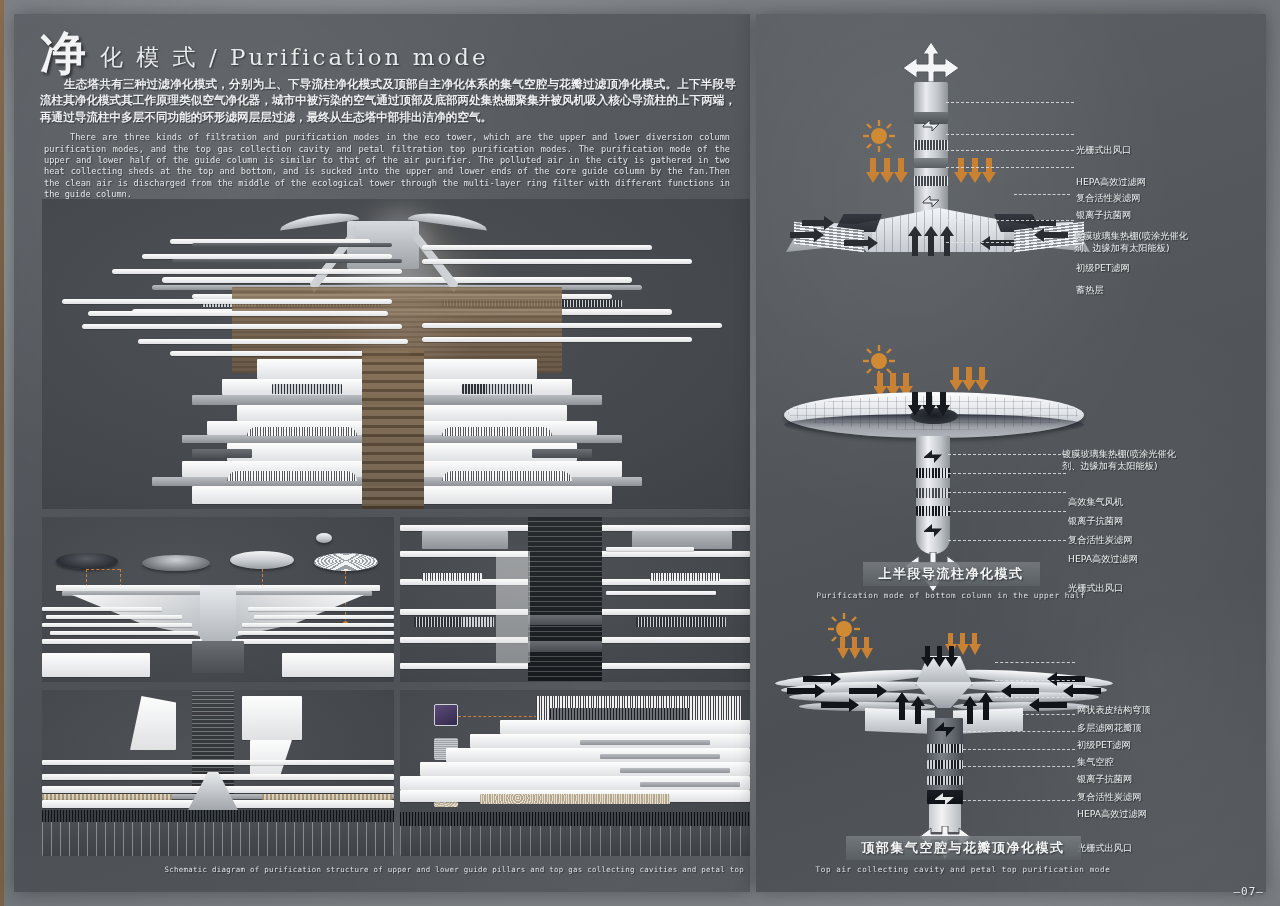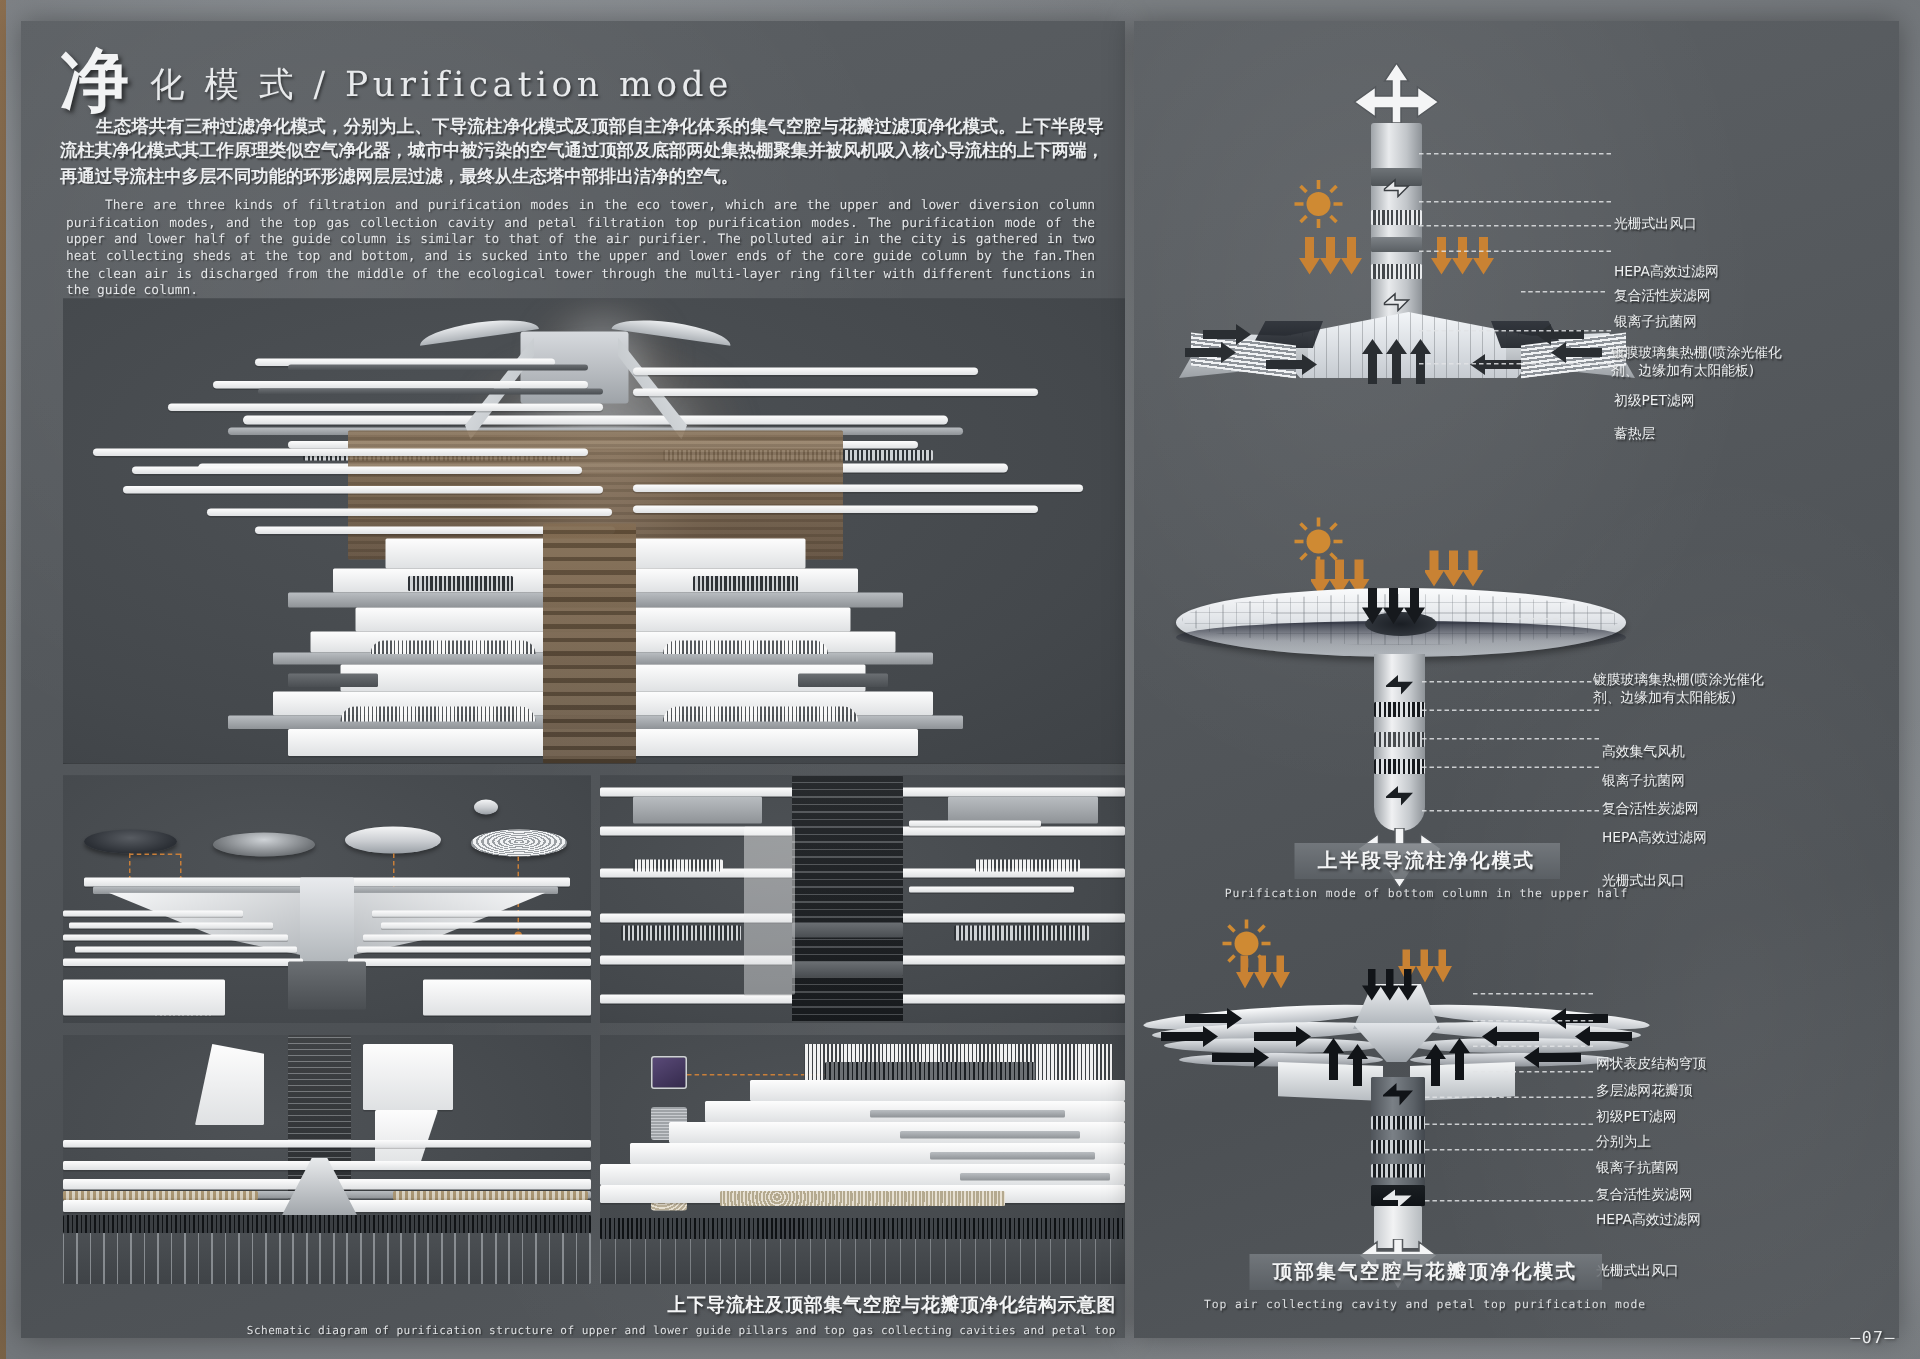--- a/index.html
+++ b/index.html
@@ -105,21 +105,21 @@
     text-shadow:1px 1px 1px rgba(0,0,0,0.45);
   }
   #left-caption { position:absolute; right:6px; top:848px; width:720px; text-align:right; }
   #left-caption .cap-cn { font-size:12.5px; letter-spacing:0.5px; }
   #left-caption .cap-en { font-size:7.4px; letter-spacing:0.3px; margin-top:3px; }
 
   
   .dia { position:absolute; }
   #dia1 { left:0px;  top:20px;  width:510px; height:260px; }
   #dia2 { left:0px;  top:300px; width:510px; height:260px; }
-  #dia3 { left:0px;  top:590px; width:510px; height:240px; }
+  #dia3 { left:13px;  top:590px; width:510px; height:240px; }
 
   .dia-canvas { position:absolute; inset:0; }
 
   .dia-cap { position:absolute; text-align:center; width:330px; left:30px; }
   .dia-cap .chip {
     display:inline-block; padding:3px 16px;
     background:linear-gradient(180deg,rgba(120,125,130,0.85),rgba(92,97,102,0.85));
     font-size:13px; letter-spacing:1.5px;
   }
   .dia-cap .cap-en { font-size:7.6px; letter-spacing:0.6px; margin-top:5px; }
@@ -327,21 +327,20 @@
     <div class="slab gslab" style="left:200px;top:64px;width:120px;height:5px"></div>
     <div class="slab gslab" style="left:220px;top:78px;width:110px;height:5px"></div>
     <div class="slab gslab" style="left:240px;top:92px;width:100px;height:5px"></div>
     <div class="slab" style="left:80px;top:104px;width:190px;height:10px;background:repeating-radial-gradient(circle at 20% 40%,#e7e0d2 0 1px,#b4a98f 1px 2.4px)"></div>
     <div class="slab" style="left:150px;top:18px;width:140px;height:12px;background:repeating-linear-gradient(90deg,#1b1f23 0 1px,#6c7074 1px 3px)"></div>
     <div class="slab" style="left:0;top:122px;width:350px;height:14px;background:repeating-linear-gradient(90deg,#0e1114 0 1px,#41454a 1px 3px)"></div>
     <div class="slab" style="left:0;top:136px;width:350px;height:30px;background:repeating-linear-gradient(90deg,rgba(190,195,200,.45) 0 1px,rgba(0,0,0,0) 1px 10px),linear-gradient(180deg,#4a4e52,#3d4145)"></div>
   </div>
 
   <div id="left-caption">
-    <div class="cap-cn">上下导流柱及顶部集气空腔与花瓣顶净化结构示意图</div>
     <div class="cap-en">Schematic diagram of purification structure of upper and lower guide pillars and top gas collecting cavities and petal top</div>
   </div>
 </div>
 
 <div id="right-panel" class="panel">
 
   <div id="dia1" class="dia">
     <div class="dia-canvas">
 
       <svg width="60" height="40" style="position:absolute;left:145px;top:8px">
@@ -613,21 +612,21 @@
         <path d="M28 34 L21 22 L25 22 L25 14 L14 14 L14 20 L2 11 L14 2 L14 8 L25 8 L25 0 L31 0 L31 8 L42 8 L42 2 L54 11 L42 20 L42 14 L31 14 L31 22 L35 22 Z" fill="#f4f5f6" stroke="#55595d" stroke-width="1"></path>
       </svg>
 
       <div class="dashline" style="left:226px;top:58px;width:80px"></div>
       <div class="ann" style="left:308px;top:52px">网状表皮结构穹顶</div>
       <div class="dashline" style="left:226px;top:76px;width:80px"></div>
       <div class="ann" style="left:308px;top:70px">多层滤网花瓣顶</div>
       <div class="dashline" style="left:226px;top:93px;width:80px"></div>
       <div class="ann" style="left:308px;top:87px">初级PET滤网</div>
       <div class="dashline" style="left:226px;top:110px;width:80px"></div>
-      <div class="ann" style="left:308px;top:104px">分别为上</div>
+      <div class="ann" style="left:308px;top:104px">集气空腔</div>
       <div class="dashline" style="left:194px;top:127px;width:112px"></div>
       <div class="ann" style="left:308px;top:121px">银离子抗菌网</div>
       <div class="dashline" style="left:194px;top:145px;width:112px"></div>
       <div class="ann" style="left:308px;top:139px">复合活性炭滤网</div>
       <div class="dashline" style="left:194px;top:162px;width:112px"></div>
       <div class="ann" style="left:308px;top:156px">HEPA高效过滤网</div>
       <div class="dashline" style="left:194px;top:196px;width:112px"></div>
       <div class="ann" style="left:308px;top:190px">光栅式出风口</div>
     </div>
     <div class="dia-cap" style="top:232px;width:360px;left:14px">

